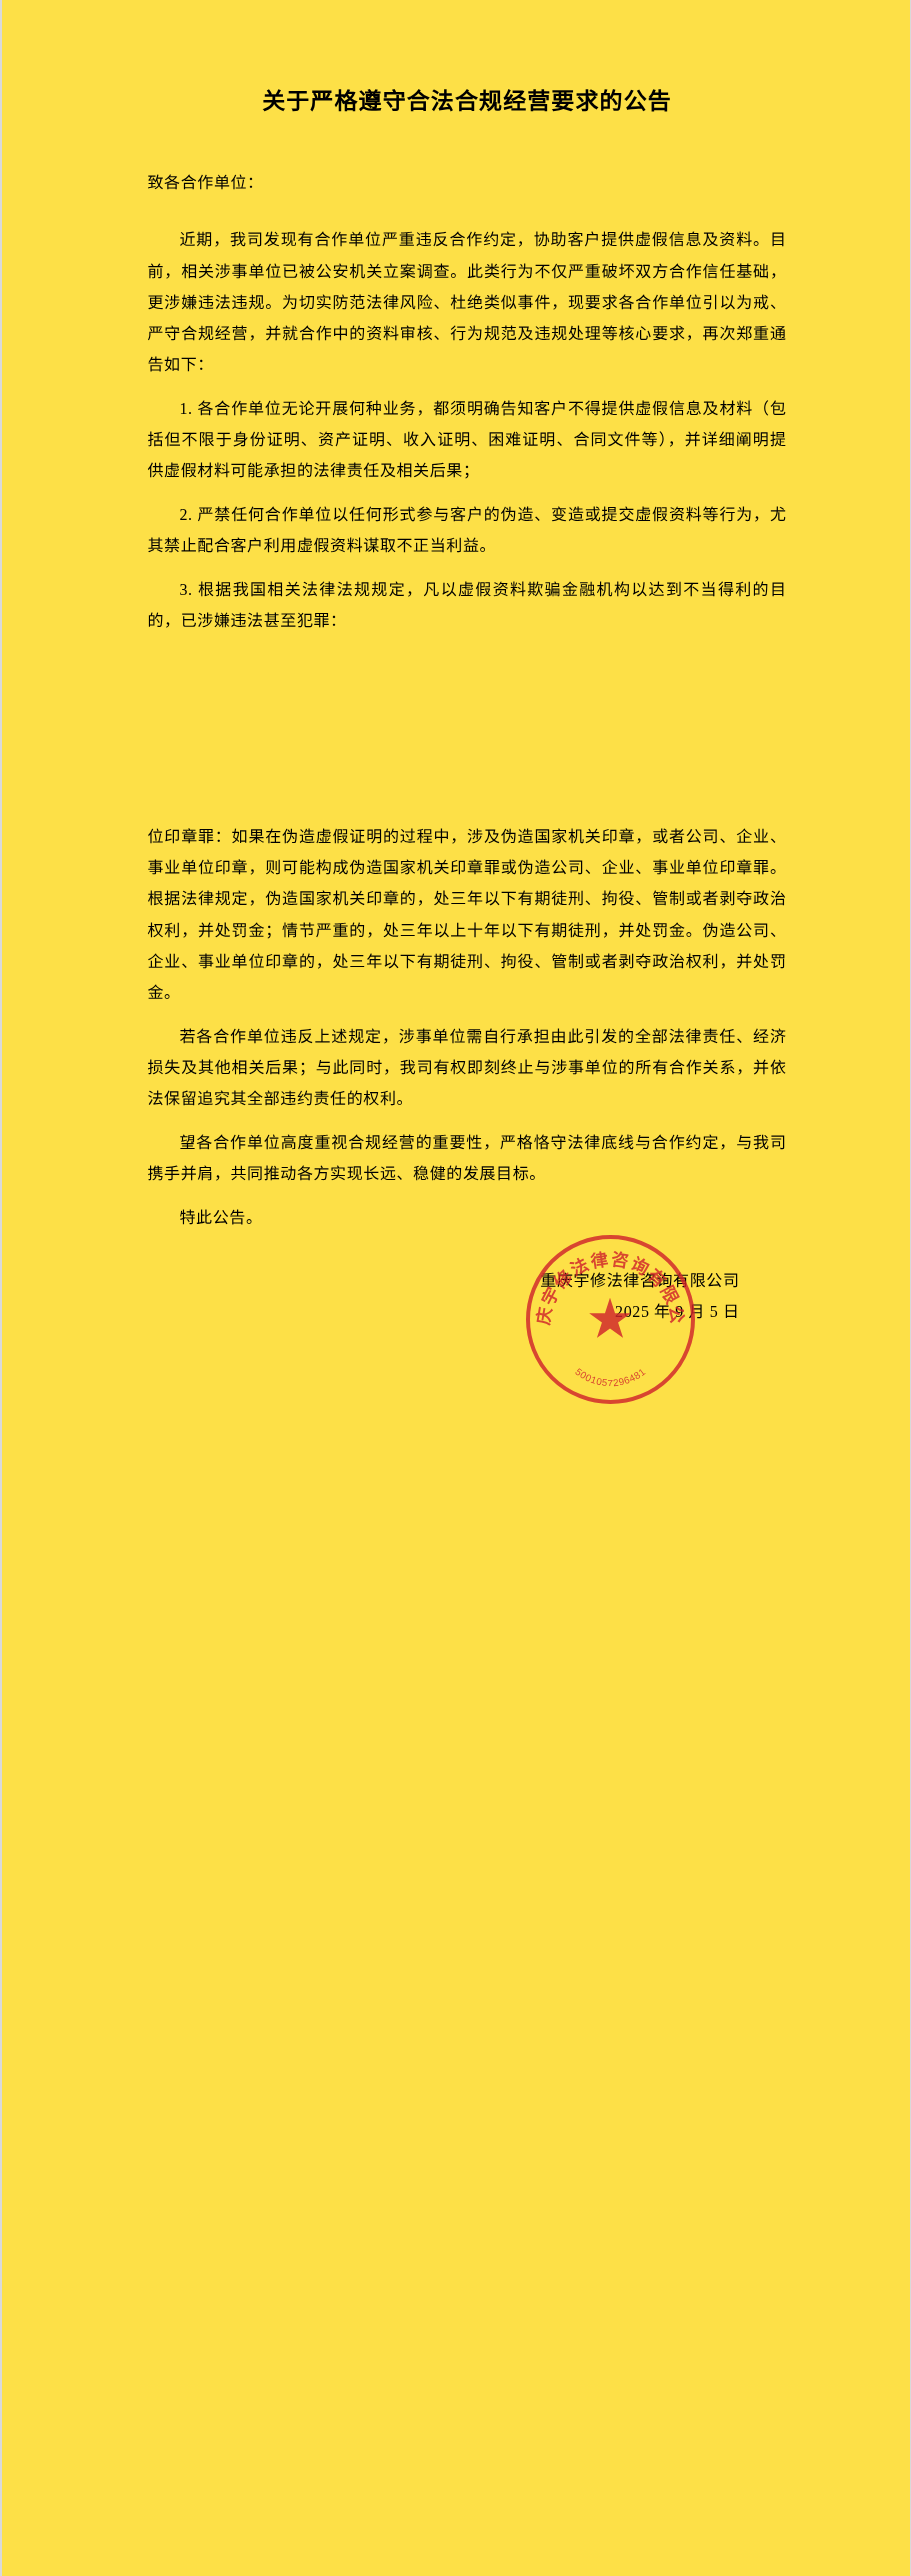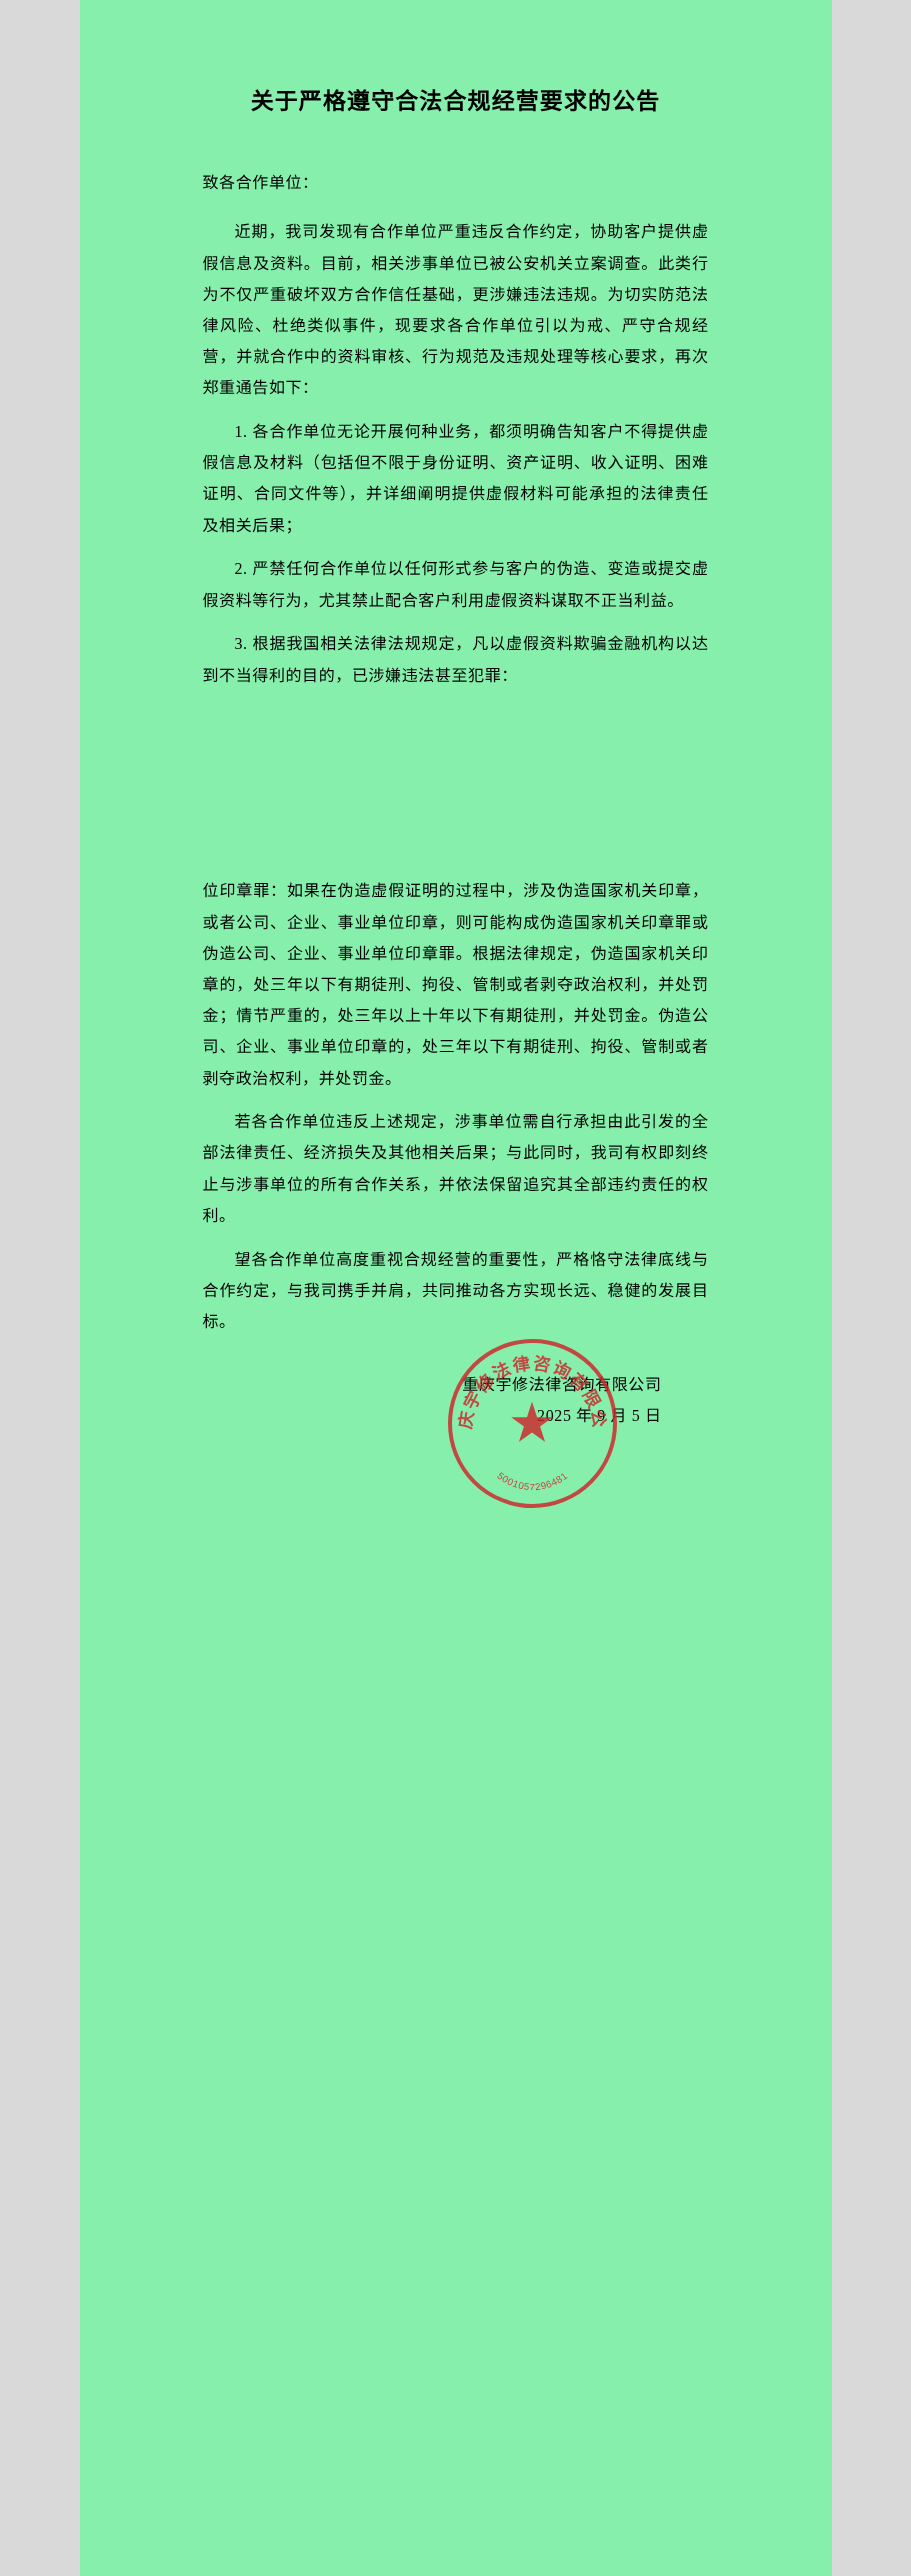--- a/index.html
+++ b/index.html
@@ -4,46 +4,47 @@
 <style>
   html, body {
     margin: 0;
     padding: 0;
     background: #d9d9d9;
   }
   body {
     font-family: "Liberation Serif", "DejaVu Serif", serif;
   }
   .page {
-    width: 752px;
+    width: 908px;
     min-height: 2576px;
     margin: 0 auto;
-    background: #86efac;
+    background: #fde047;
     box-sizing: border-box;
     position: relative;
     overflow: hidden;
+    padding-left: 23px;
   }
   .doc-inner {
     padding: 86px 123px 0 123px;
     box-sizing: border-box;
   }
   .doc-title {
     text-align: center;
     font-size: 23px;
     font-weight: bold;
     letter-spacing: 1.1px;
     color: #000;
     margin: 0 0 49px 0;
     line-height: 1.4;
   }
   .salutation {
     font-size: 16px;
     line-height: 1.95;
     color: #000;
-    margin: 0 0 18px 0;
+    margin: 0 0 26px 0;
     letter-spacing: 0.6px;
   }
   .para {
     font-size: 16px;
     line-height: 1.95;
     color: #000;
     margin: 0 0 12.6px 0;
     text-indent: 2em;
     letter-spacing: 0.6px;
     text-align: justify;
@@ -138,20 +139,21 @@
     <p class="para">近期，我司发现有合作单位严重违反合作约定，协助客户提供虚假信息及资料。目前，相关涉事单位已被公安机关立案调查。此类行为不仅严重破坏双方合作信任基础，更涉嫌违法违规。为切实防范法律风险、杜绝类似事件，现要求各合作单位引以为戒、严守合规经营，并就合作中的资料审核、行为规范及违规处理等核心要求，再次郑重通告如下：</p>
     <p class="para">1. 各合作单位无论开展何种业务，都须明确告知客户不得提供虚假信息及材料（包括但不限于身份证明、资产证明、收入证明、困难证明、合同文件等），并详细阐明提供虚假材料可能承担的法律责任及相关后果；</p>
     <p class="para">2. 严禁任何合作单位以任何形式参与客户的伪造、变造或提交虚假资料等行为，尤其禁止配合客户利用虚假资料谋取不正当利益。</p>
     <p class="para">3. 根据我国相关法律法规规定，凡以虚假资料欺骗金融机构以达到不当得利的目的，已涉嫌违法甚至犯罪：</p>
 
     <div class="gap-block"></div>
 
     <p class="para no-indent">位印章罪：如果在伪造虚假证明的过程中，涉及伪造国家机关印章，或者公司、企业、事业单位印章，则可能构成伪造国家机关印章罪或伪造公司、企业、事业单位印章罪。根据法律规定，伪造国家机关印章的，处三年以下有期徒刑、拘役、管制或者剥夺政治权利，并处罚金；情节严重的，处三年以上十年以下有期徒刑，并处罚金。伪造公司、企业、事业单位印章的，处三年以下有期徒刑、拘役、管制或者剥夺政治权利，并处罚金。</p>
     <p class="para">若各合作单位违反上述规定，涉事单位需自行承担由此引发的全部法律责任、经济损失及其他相关后果；与此同时，我司有权即刻终止与涉事单位的所有合作关系，并依法保留追究其全部违约责任的权利。</p>
     <p class="para">望各合作单位高度重视合规经营的重要性，严格恪守法律底线与合作约定，与我司携手并肩，共同推动各方实现长远、稳健的发展目标。</p>
+    <p class="para">特此公告。</p>
 
     <div class="sign-area">
       <div class="seal">
         <div class="seal-inner"></div>
         <svg class="seal-arc" viewBox="0 0 280 280">
           <defs>
             <path id="arcTop" d="M 34,152 A 106,106 0 0 1 246,152" fill="none"></path>
             <path id="arcBottom" d="M 50,172 A 92,92 0 0 0 230,172" fill="none"></path>
           </defs>
           <text>

